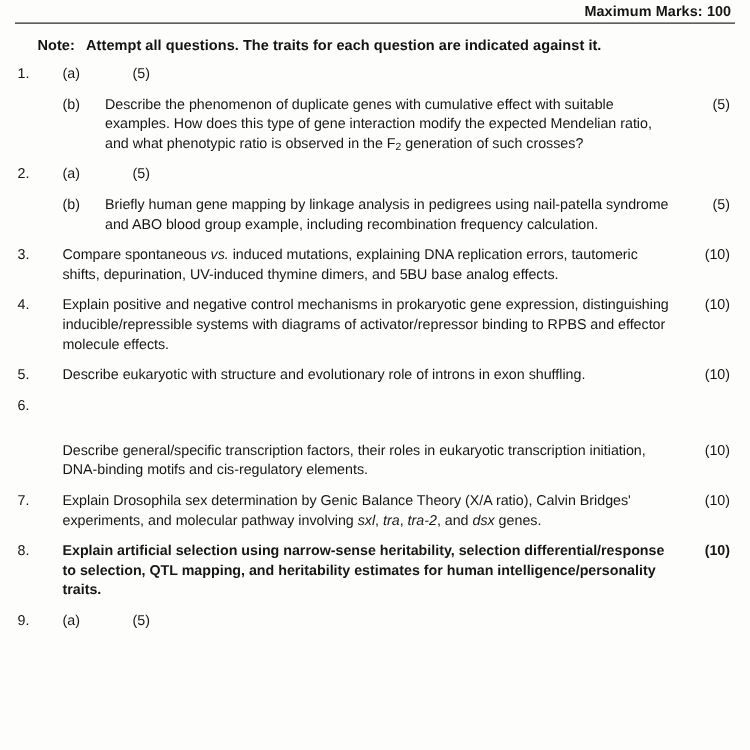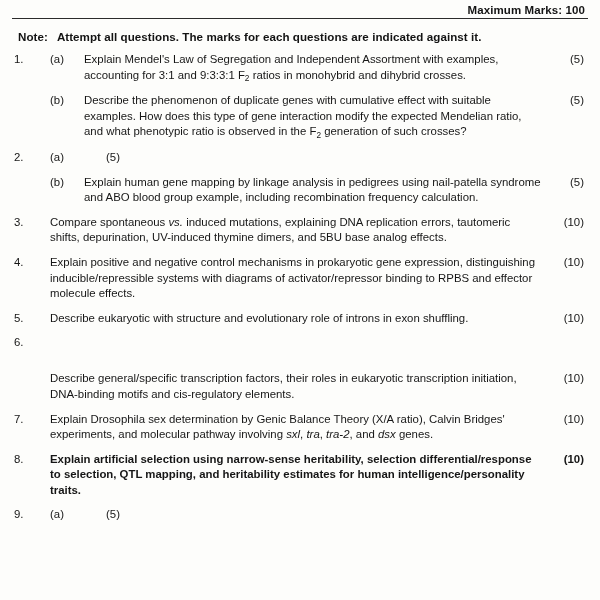--- a/index.html
+++ b/index.html
@@ -39,21 +39,21 @@
   .rule {
     height: 0;
     border-top: 1.6px solid #2b2b2b;
     margin-top: 2px;
     margin-left: -2px;
     margin-right: -2px;
   }
   .note-row {
     display: flex;
     margin-top: 11px;
-    margin-left: 4px;
+    margin-left: 16px;
     font-size: 11.6px;
     font-weight: bold;
     color: #131313;
     letter-spacing: 0.05px;
   }
   .note-label {
     flex: 0 0 auto;
     margin-right: 9px;
   }
   .note-text {
@@ -121,49 +121,48 @@
 <div class="page">
 
   <div class="header-row">
     <div class="max-marks">Maximum Marks: 100</div>
   </div>
 
   <div class="rule"></div>
 
   <div class="note-row">
     <div class="note-label">Note:</div>
-    <div class="note-text">Attempt all questions. The marks for each questions are indicated against it.</div>
+    <div class="note-text">Attempt all questions. The traits for each question are indicated against it.</div>
   </div>
 
   <div class="qlist" id="question-list">
       <div class="qblock">
         <div class="qnum">1.</div>
         <div style="flex: 1 1 auto;">
           <div class="sub-row">
             <div class="sublabel">(a)</div>
-            <div class="qbody">Explain Mendel's Law of Segregation and Independent Assortment with examples, accounting for 3:1 and 9:3:3:1 F<sub>2</sub> ratios in monohybrid and dihybrid crosses.</div>
             <div class="marks">(5)</div>
           </div>
           <div class="sub-row">
             <div class="sublabel">(b)</div>
             <div class="qbody">Describe the phenomenon of duplicate genes with cumulative effect with suitable examples. How does this type of gene interaction modify the expected Mendelian ratio, and what phenotypic ratio is observed in the F<sub>2</sub> generation of such crosses?</div>
             <div class="marks">(5)</div>
           </div>
         </div>
       </div>
       <div class="qblock">
         <div class="qnum">2.</div>
         <div style="flex: 1 1 auto;">
           <div class="sub-row">
             <div class="sublabel">(a)</div>
             <div class="marks">(5)</div>
           </div>
           <div class="sub-row">
             <div class="sublabel">(b)</div>
-            <div class="qbody">Explain human gene mapping by linkage analysis in pedigrees using nail-patella syndrome and ABO blood group example, including recombination frequency calculation.</div>
+            <div class="qbody">Briefly human gene mapping by linkage analysis in pedigrees using nail-patella syndrome and ABO blood group example, including recombination frequency calculation.</div>
             <div class="marks">(5)</div>
           </div>
         </div>
       </div>
       <div class="qblock">
         <div class="qnum">3.</div>
         <div style="flex: 1 1 auto;">
           <div class="sub-row">
             <div class="qbody no-sub">Compare spontaneous <i>vs.</i> induced mutations, explaining DNA replication errors, tautomeric shifts, depurination, UV-induced thymine dimers, and 5BU base analog effects.</div>
             <div class="marks">(10)</div>

